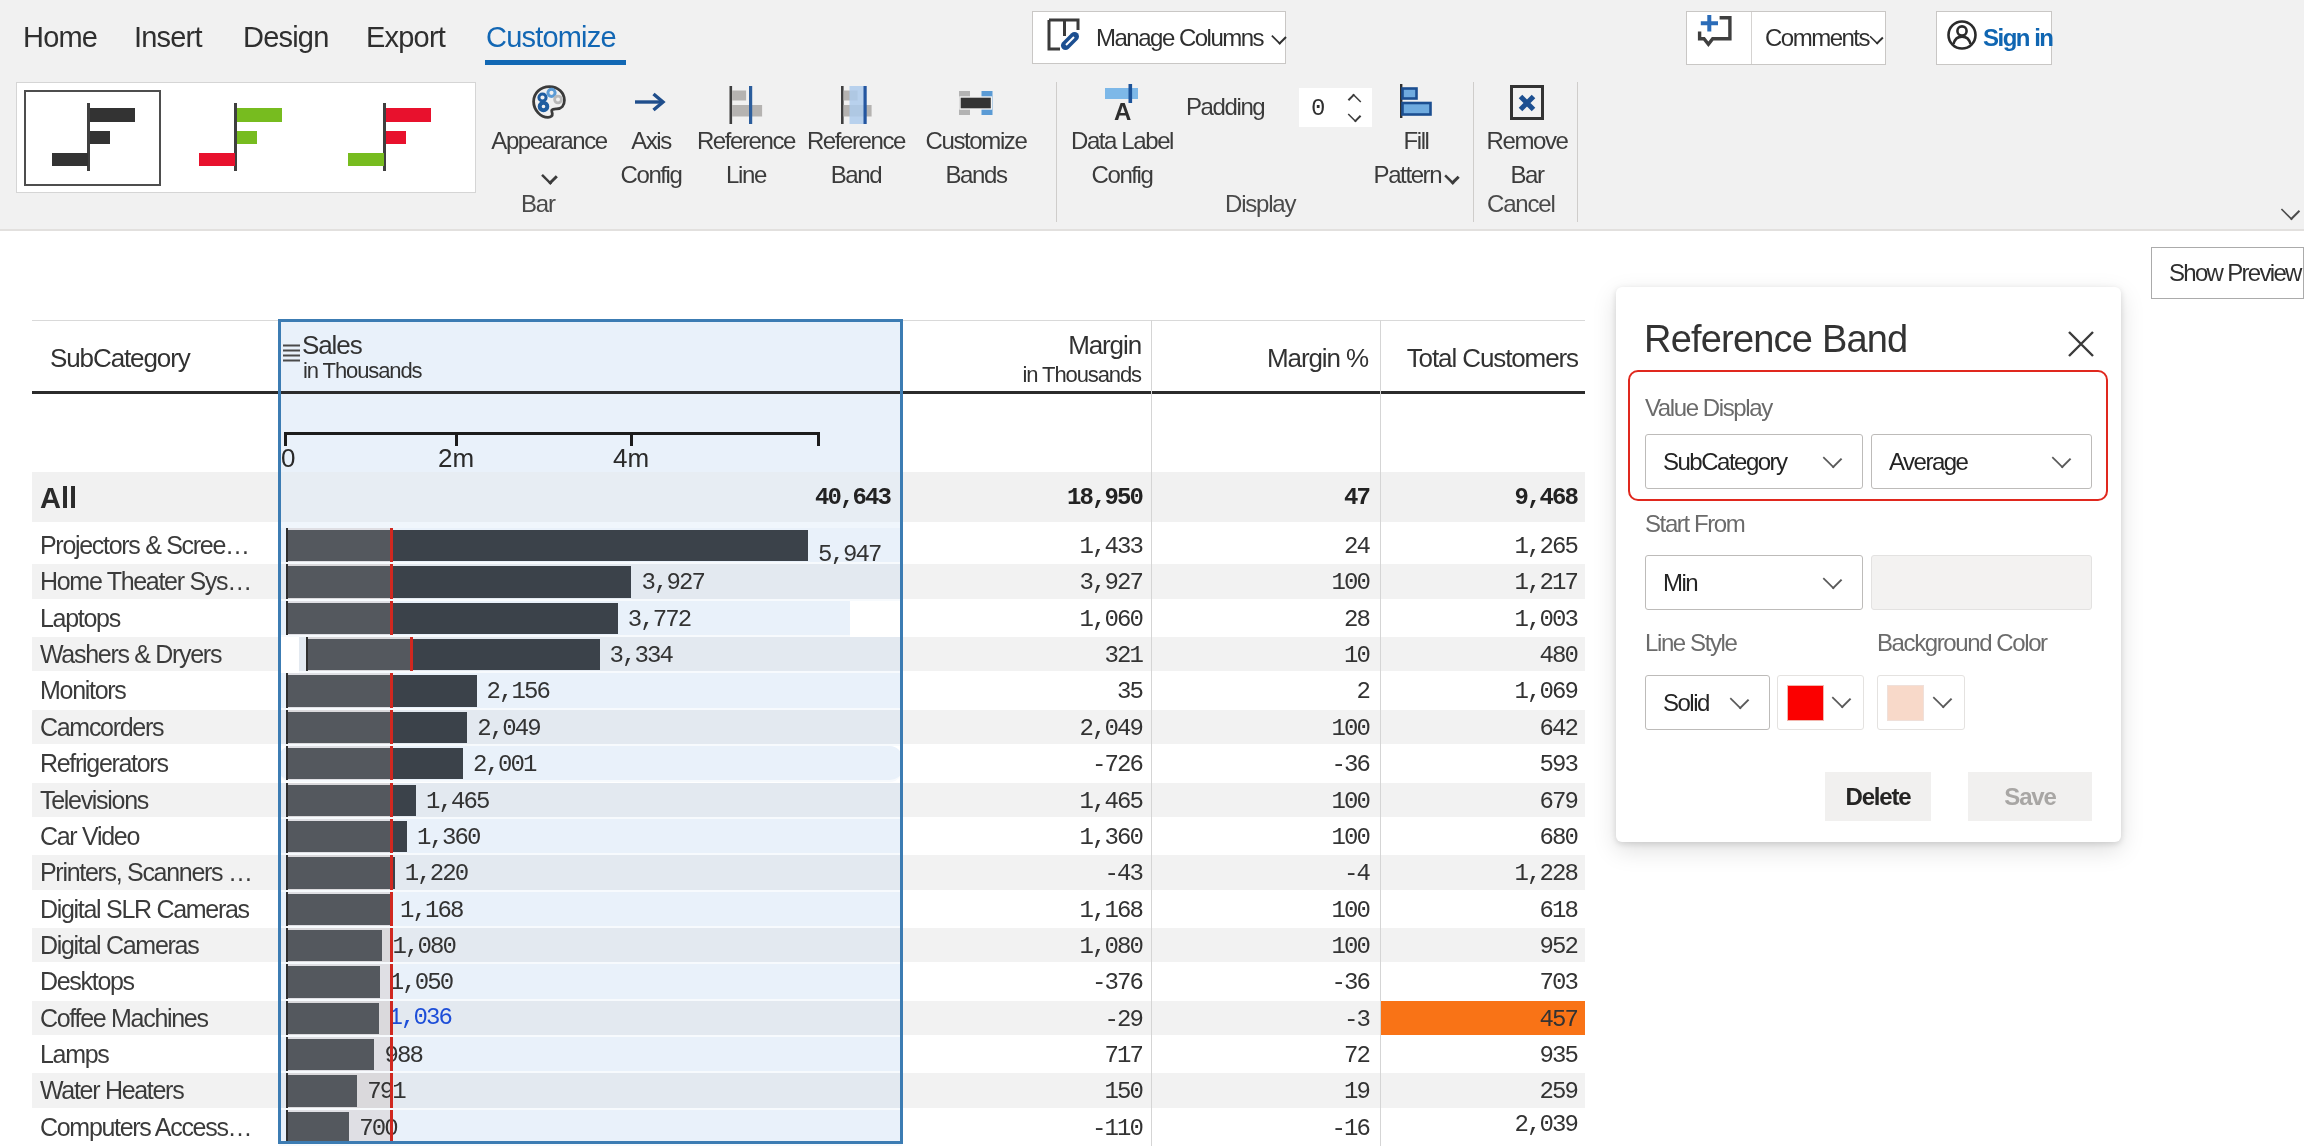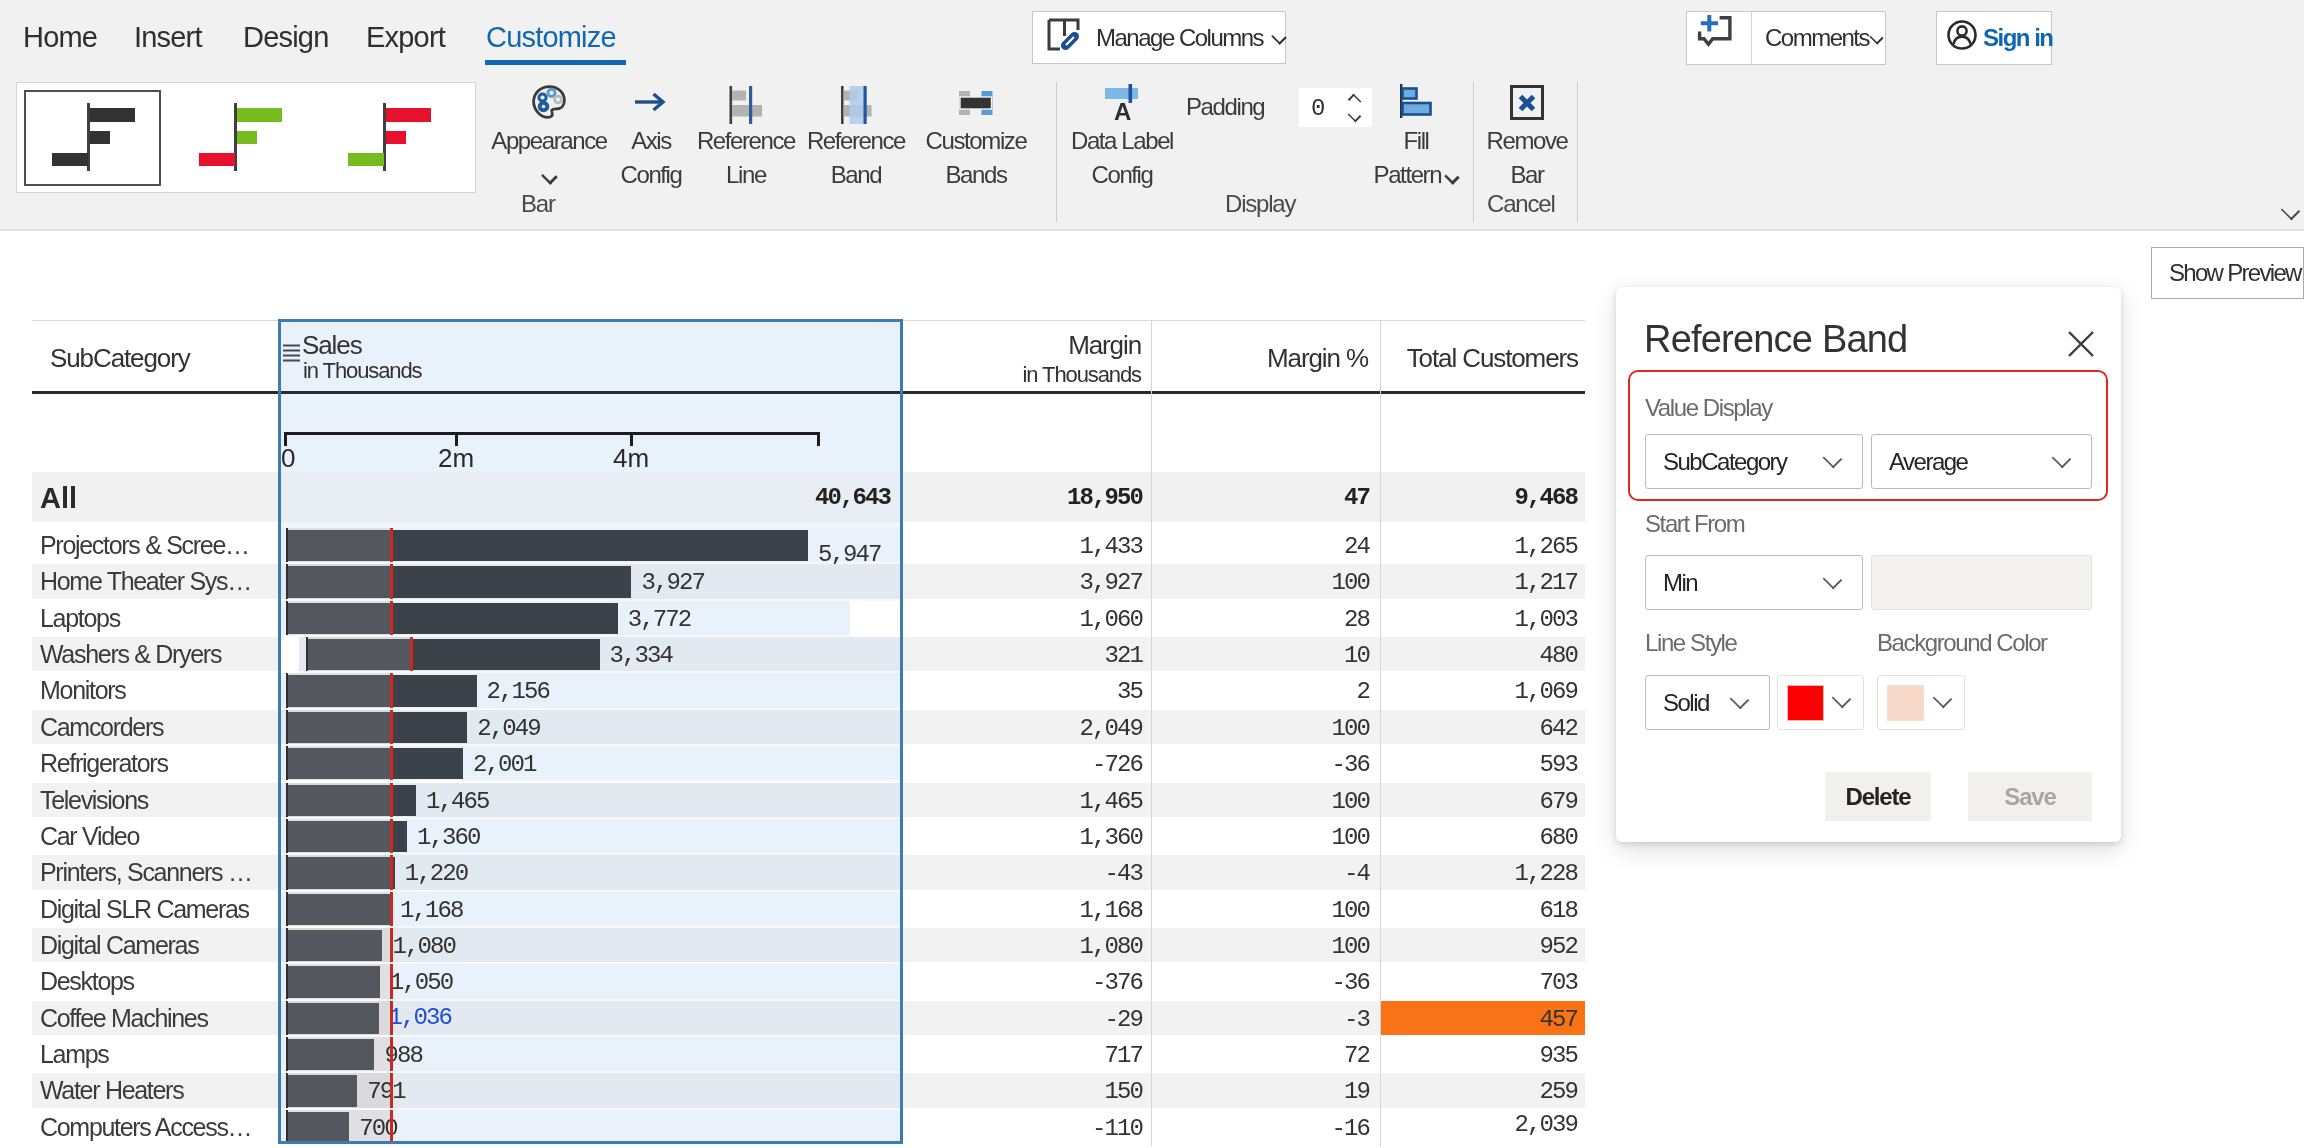--- a/index.html
+++ b/index.html
@@ -345,21 +345,21 @@
         <div class="rval num" style="right:11px;top:5px;">100</div>
       </div>
       <div class="cell" style="left:1348px;width:205px;background:#f2f2f2;border-bottom:2px solid #fff;">
         <div class="rval num" style="right:8px;top:5px;">642</div>
       </div>
     </div>
     <div class="row" style="top:746.1px;height:36.4px;">
       <div class="cell" style="left:0;width:247px;background:#ffffff;border-bottom:2px solid #fff;">
         <div class="rowlabel" style="top:3px;">Refrigerators</div>
       </div>
-      <div class="cell" style="left:247px;width:623px;background:#e9f1fa;border-bottom:2px solid #f7fafd;">
+      <div class="cell" style="left:247px;width:623px;background:#e9f1fa;border-bottom:2px solid #f7fafd;border-radius:12px;">
         <div class="abs" style="left:9px;top:0;width:102px;height:100%;background:rgba(185,160,152,0.22);"></div>
         <div class="abs" style="left:9px;top:2px;width:102.0px;height:31.4px;background:#54585e;"></div>
         <div class="abs" style="left:111.0px;top:2px;width:73.0px;height:31.4px;background:#3b424a;"></div>
         <div class="abs num" style="left:194.0px;top:5px;font-size:24px;color:#333;">2,001</div>
         <div class="abs" style="left:7px;top:0;width:2px;height:100%;background:#2f2f2f;"></div>
         <div class="abs" style="left:111px;top:0;width:3px;height:100%;background:#d02820;"></div>
       </div>
       <div class="cell" style="left:870px;width:249px;background:#ffffff;border-bottom:2px solid #fff;">
         <div class="rval num" style="right:9px;top:5px;">-726</div>
       </div>

